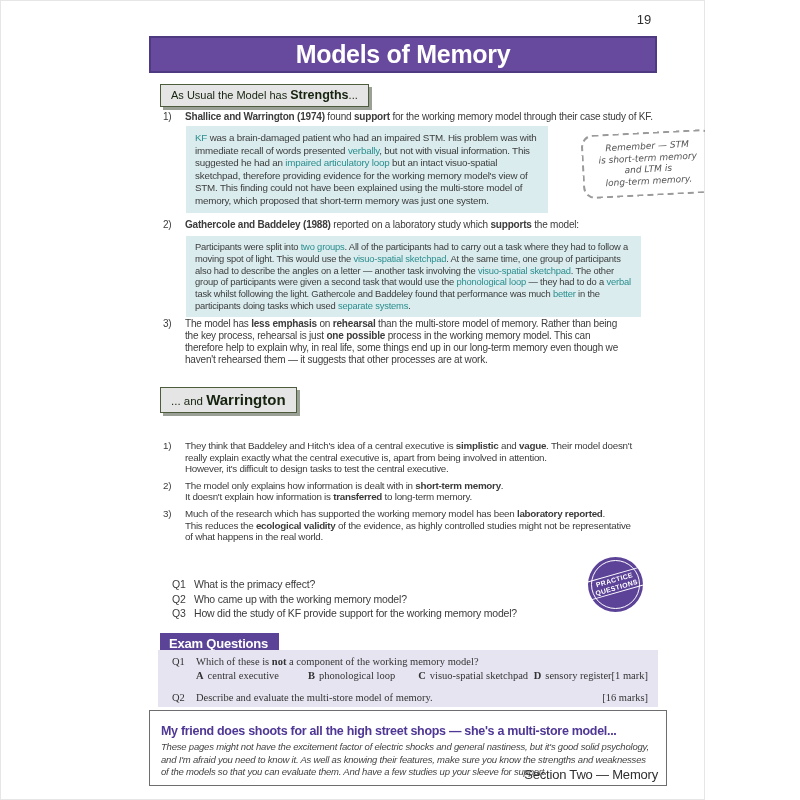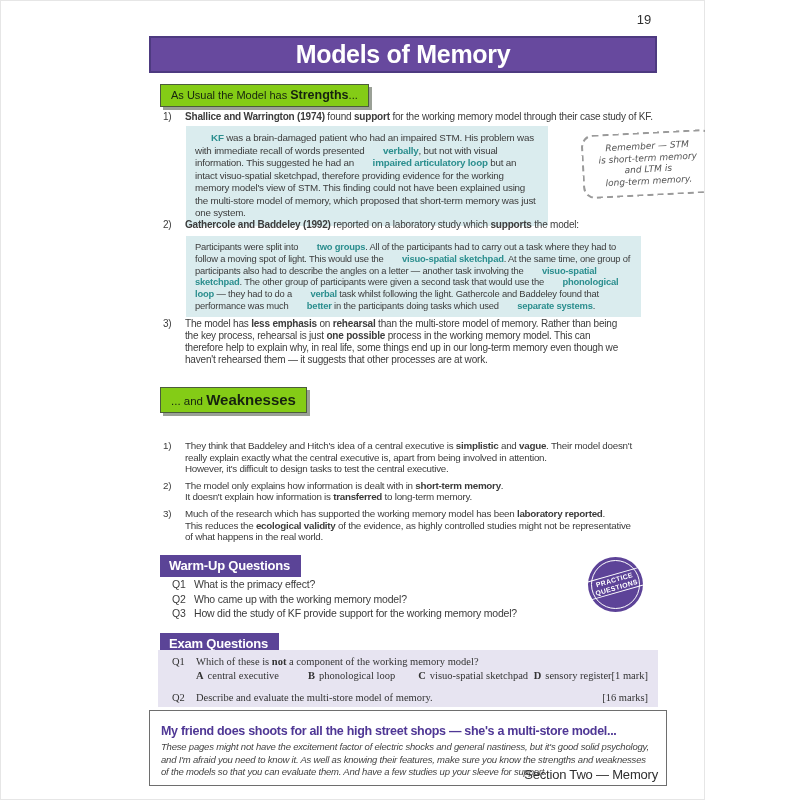--- a/index.html
+++ b/index.html
@@ -1,29 +1,29 @@
 <!DOCTYPE html>
 <html><head>
 <meta charset="utf-8">
 <style>
   html,body{margin:0;padding:0;background:#fff;}
   .sheet{position:relative;width:705px;height:800px;background:#ffffff;overflow:hidden;
          font-family:"Liberation Sans",sans-serif;color:#3c3c3c;box-shadow:inset 0 0 0 1px #e6e6e6;}
   
   .s-b{font-weight:700;}
-  .s-t{color:#2b8e8e;font-weight:700;margin-left:16px;}
+  .s-t{color:#2b8e8e;font-weight:400;}
   .s-bb{font-weight:700;font-size:15px;color:#16230f;}
 
   .pagenum{position:absolute;left:624px;top:12px;width:40px;text-align:center;font-size:13px;color:#2f2f2f;}
 
   .banner{position:absolute;left:149px;top:36px;width:508px;height:37px;background:#67499e;
           border:2px solid #4d3a80;box-sizing:border-box;display:flex;align-items:center;justify-content:center;}
   .banner h1{margin:0;font-size:25px;letter-spacing:-0.3px;color:#ffffff;font-weight:700;}
 
-  .green-head{position:absolute;display:inline-block;background:#84cc16;border:1px solid #4c5c3c;
+  .green-head{position:absolute;display:inline-block;background:#e5e5e5;border:1px solid #4c5c3c;
               box-shadow:3px 3px 0 0 #9aa096;padding:3px 10px 4px 10px;font-size:11px;color:#16230f;white-space:nowrap;}
   .green-head .s-b{font-size:12.5px;}
   .strengths-head{left:160px;top:84px;}
   .weaknesses-head{left:160px;top:387px;font-size:11.5px;}
 
   .item{position:absolute;display:flex;font-size:10px;line-height:12px;letter-spacing:-0.2px;}
   .item .n{width:22px;flex:none;}
   .item .t{flex:1;}
 
   .tealbox{position:absolute;background:#daecee;box-sizing:border-box;color:#3c3c3c;letter-spacing:-0.2px;}
@@ -93,49 +93,48 @@
     <span class="n">1)</span>
     <div class="t"><span class="s-b">Shallice and Warrington (1974)</span><span> found </span><span class="s-b">support</span><span> for the working memory model through their case study of KF.</span></div>
   </div>
 
   <div class="tealbox kfbox"><span class="s-t">KF</span><span> was a brain-damaged patient who had an impaired STM.  His problem was with immediate recall of words presented </span><span class="s-t">verbally</span><span>, but not with visual information.  This suggested he had an </span><span class="s-t">impaired articulatory loop</span><span> but an intact visuo-spatial sketchpad, therefore providing evidence for the working memory model's view of STM.  This finding could not have been explained using the multi-store model of memory, which proposed that short-term memory was just one system.</span></div>
 
   <div class="remember"><span>Remember — STM</span><br><span>is short-term memory</span><br><span>and LTM is</span><br><span>long-term memory.</span></div>
 
   <div class="item" style="left:163px;top:219px;width:512px;">
     <span class="n">2)</span>
-    <div class="t"><span class="s-b">Gathercole and Baddeley (1992)</span><span> reported on a laboratory study which </span><span class="s-b">supports</span><span> the model:</span></div>
+    <div class="t"><span class="s-b">Gathercole and Baddeley (1988)</span><span> reported on a laboratory study which </span><span class="s-b">supports</span><span> the model:</span></div>
   </div>
 
   <div class="tealbox partbox"><span>Participants were split into </span><span class="s-t">two groups</span><span>.  All of the participants had to carry out a task where they had to follow a moving spot of light.  This would use the </span><span class="s-t">visuo-spatial sketchpad</span><span>.  At the same time, one group of participants also had to describe the angles on a letter — another task involving the </span><span class="s-t">visuo-spatial sketchpad</span><span>.  The other group of participants were given a second task that would use the </span><span class="s-t">phonological loop</span><span> — they had to do a </span><span class="s-t">verbal</span><span> task whilst following the light.  Gathercole and Baddeley found that performance was much </span><span class="s-t">better</span><span> in the participants doing tasks which used </span><span class="s-t">separate systems</span><span>.</span></div>
 
   <div class="item" style="left:163px;top:318px;width:465px;">
     <span class="n">3)</span>
     <div class="t"><span>The model has </span><span class="s-b">less emphasis</span><span> on </span><span class="s-b">rehearsal</span><span> than the multi-store model of memory.  Rather than being the key process, rehearsal is just </span><span class="s-b">one possible</span><span> process in the working memory model.  This can therefore help to explain why, in real life, some things end up in our long-term memory even though we haven't rehearsed them — it suggests that other processes are at work.</span></div>
   </div>
 
-  <div class="green-head weaknesses-head"><span>... and </span><span class="s-bb">Weaknesses</span></div>
+  <div class="green-head weaknesses-head"><span>... and </span><span class="s-bb">Warrington</span></div>
 
 
   <div class="weak-list">
     <div class="witem">
       <span class="n">1)</span>
       <div class="t"><span>They think that Baddeley and Hitch's idea of a central executive is </span><span class="s-b">simplistic</span><span> and </span><span class="s-b">vague</span><span>.  Their model doesn't really explain exactly what the central executive is, apart from being involved in attention.</span><br><span>However, it's difficult to design tasks to test the central executive.</span></div>
     </div>
     <div class="witem">
       <span class="n">2)</span>
       <div class="t"><span>The model only explains how information is dealt with in </span><span class="s-b">short-term memory</span><span>.</span><br><span>It doesn't explain how information is </span><span class="s-b">transferred</span><span> to long-term memory.</span></div>
     </div>
     <div class="witem">
       <span class="n">3)</span>
       <div class="t"><span>Much of the research which has supported the working memory model has been </span><span class="s-b">laboratory reported</span><span>.</span><br><span>This reduces the </span><span class="s-b">ecological validity</span><span> of the evidence, as highly controlled studies might not be representative of what happens in the real world.</span></div>
     </div>
   </div>
 
-  <div class="purple-bar warmup-bar">Warm-Up Questions</div>
 
   <div class="warmup-list">
     <div class="qrow">
       <span class="ql">Q1</span>
       <span>What is the primacy effect?</span>
     </div>
     <div class="qrow">
       <span class="ql">Q2</span>
       <span>Who came up with the working memory model?</span>
     </div>

